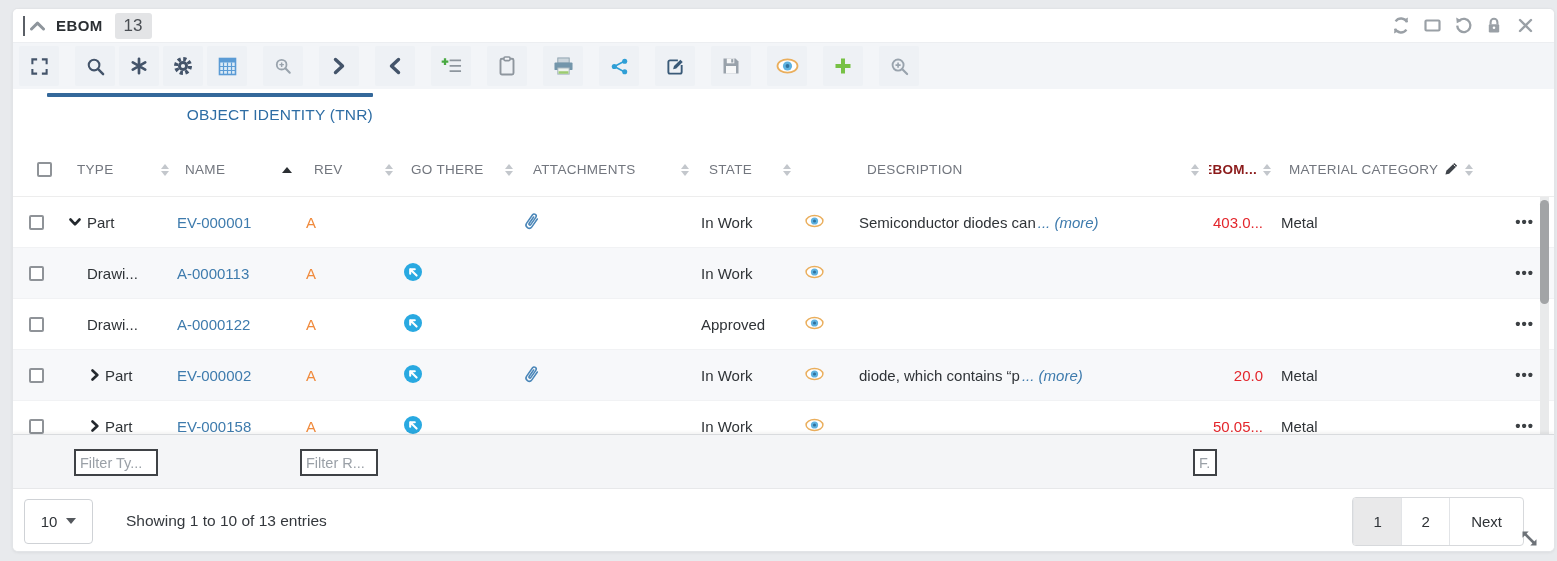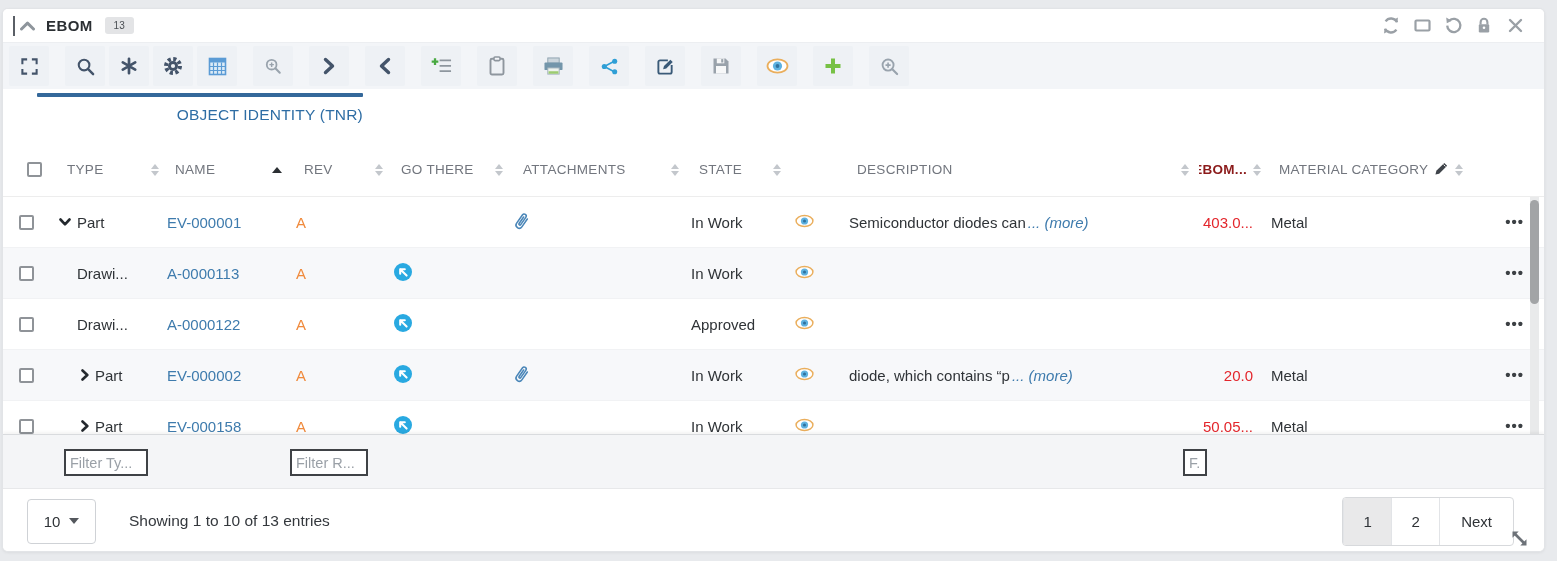--- a/index.html
+++ b/index.html
@@ -5,34 +5,34 @@
   * { box-sizing: border-box; margin: 0; padding: 0; }
   html, body { width: 1557px; height: 561px; overflow: hidden; }
   body {
     background: #e8eaed;
     font-family: "Liberation Sans", "DejaVu Sans", sans-serif;
     font-size: 15px;
     color: #2f3337;
   }
   .card {
     position: absolute;
-    left: 2px; top: 8px;
+    left: 12px; top: 8px;
     width: 1543px; height: 544px;
     background: #fff;
     border-radius: 6px;
     border: 1px solid #e2e4e7;
     box-shadow: 0 1px 3px rgba(0,0,0,.06);
     overflow: hidden;
   }
   
   .titlebar { height: 33px; display: flex; align-items: center; padding: 0 18px 0 10px; background: #fff; }
   .collapse-wrap { display: flex; align-items: center; gap: 4px; cursor: pointer; }
   .vbar { width: 2px; height: 20px; background: #5a5f66; }
   .tb-title { font-weight: 700; letter-spacing: .4px; color: #2b2f33; margin-left: 10px; font-size: 15px; }
-  .tb-badge { margin-left: 12px; background: #e3e4e6; color: #4a4e53; border-radius: 3px; padding: 3px 9px; font-size: 10px; }
+  .tb-badge { margin-left: 12px; background: #e3e4e6; color: #4a4e53; border-radius: 3px; padding: 3px 9px; font-size: 17px; }
   .tb-right { margin-left: auto; display: flex; align-items: center; gap: 9px; }
   .tb-right .icon-btn { display: flex; align-items: center; justify-content: center; width: 22px; height: 22px; cursor: pointer; }
   
   .toolbar { height: 47px; background: #f3f5f8; display: flex; align-items: center; padding: 0 4px; border-top: 1px solid #eceef1; }
   .tool-btn {
     width: 40px; height: 40px; margin: 0 2px;
     display: flex; align-items: center; justify-content: center;
     background: #eef1f5; border-radius: 2px; cursor: pointer;
   }
   .tool-btn.sp { margin-left: 14px; }
@@ -88,21 +88,21 @@
     border: 2px solid #3f4246; background: #fff;
     font-family: inherit; font-size: 14.5px; color: #3c4044; padding: 0 4px;
   }
   .filterrow input::placeholder { color: #9aa0a7; }
   .f-type { left: 49px; width: 84px; margin-left: 12px; }
   .f-rev { left: 287px; width: 78px; }
   .f-wt { left: 1180px; width: 24px; }
   
   .footer { height: 65px; background: #fff; border-top: 1px solid #e7e8ea; display: flex; align-items: center; position: relative; }
   .pagesize {
-    margin-left: 24px; width: 69px; height: 45px;
+    margin-left: 11px; width: 69px; height: 45px;
     border: 1px solid #cfd2d6; border-radius: 4px;
     display: flex; align-items: center; justify-content: center; gap: 9px;
     cursor: pointer; color: #2f3337;
   }
   .caret-dn { width: 0; height: 0; border-left: 5px solid transparent; border-right: 5px solid transparent; border-top: 6px solid #54585d; }
   .showing { margin-left: 33px; color: #34383d; font-size: 15.5px; }
   .pager { margin-left: auto; margin-right: 30px; display: flex; height: 49px; border: 1px solid #d7d9dc; border-radius: 4px; overflow: hidden; background: #fff; }
   .pager > div { display: flex; align-items: center; justify-content: center; cursor: pointer; font-size: 15px; color: #2f3337; }
   .pg-prev { padding: 0 21px; color: #c3c7cc; cursor: default; }
   .pg-num { width: 48px; border-left: 1px solid #e2e4e7; }

